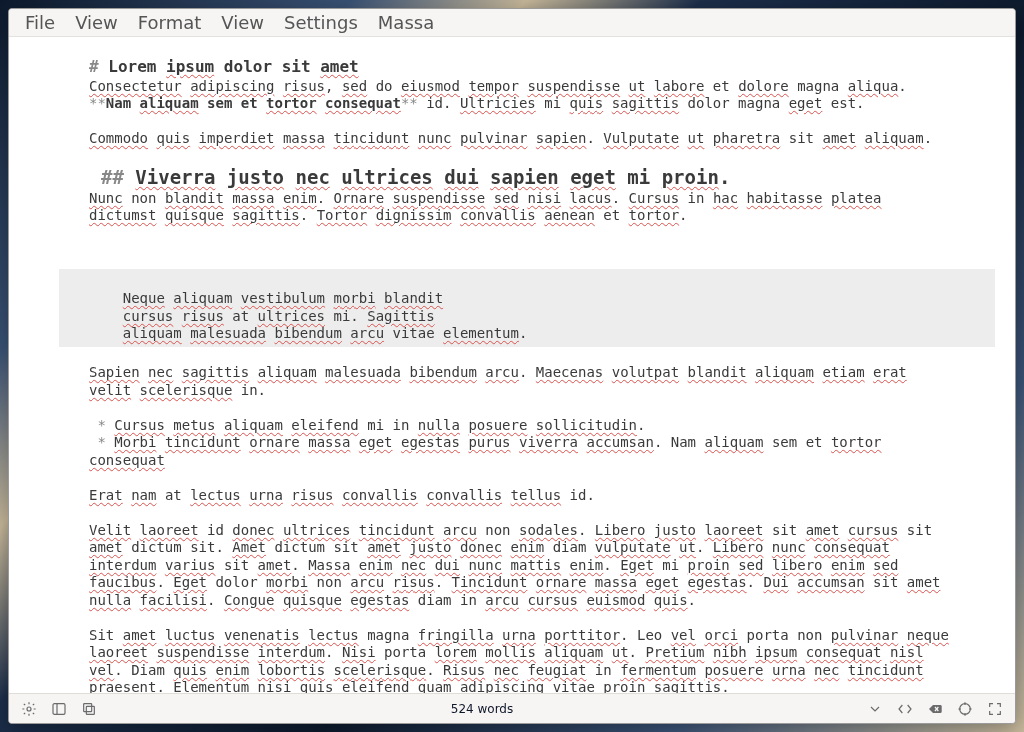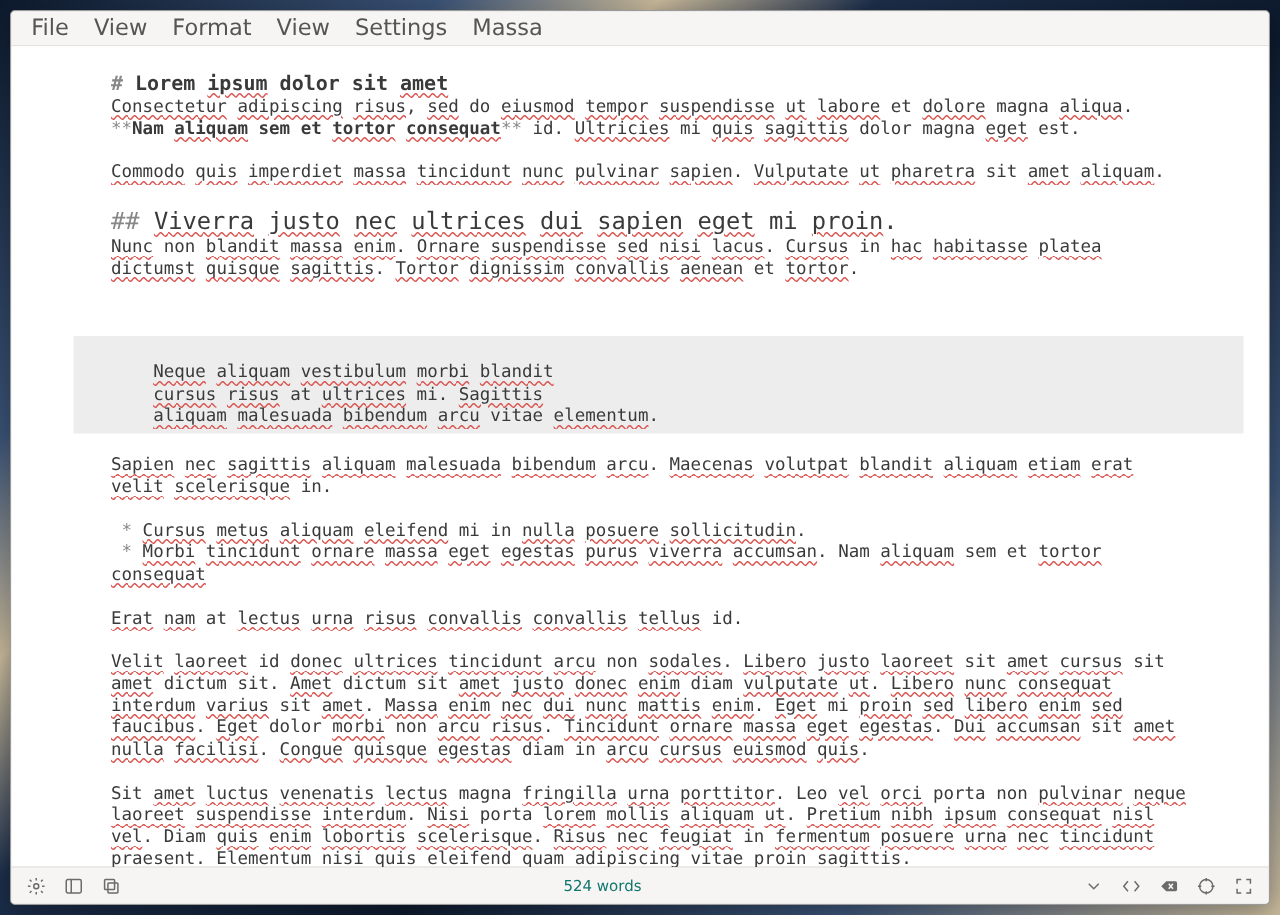--- a/index.html
+++ b/index.html
@@ -85,21 +85,21 @@
     font-size: 14px;
     line-height: 1.25;
     color: #3a3a3a;
     white-space: pre-wrap;
     word-wrap: break-word;
   }
   .editor::-webkit-scrollbar { width: 12px; }
   .editor::-webkit-scrollbar-track { background: #f0eeec; }
   .editor::-webkit-scrollbar-thumb { background: #b8b5b0; border-radius: 6px; }
   .h1line { font-size: 16px; font-weight: bold; line-height: 1.3; text-align: right; }
-  .h2line { font-size: 19px; font-weight: normal; line-height: 1.3; }
+  .h2line { font-size: 19px; font-weight: bold; line-height: 1.3; margin-left: 12px; }
   .bold { font-weight: bold; }
   .mk { color: #888; } 
   .sp {
     text-decoration: underline;
     text-decoration-style: wavy;
     text-decoration-color: #d9534f;
     text-decoration-thickness: 1px;
     text-underline-offset: 2px;
   }
   .block {
@@ -111,21 +111,21 @@
     margin-top: 44px;
   }
   .statusbar {
     height: 30px;
     background: #f6f5f4;
     border-top: 1px solid #e0ddd9;
     display: flex;
     align-items: center;
     padding: 0 6px;
     font-size: 12px;
-    color: #0f766e;
+    color: #0f172a;
   }
   .sb-left { display: flex; gap: 2px; }
   .sb-center { flex: 1; text-align: center; }
   .sb-right { display: flex; gap: 2px; }
   .sb-icon {
     width: 28px;
     height: 24px;
     display: flex;
     align-items: center;
     justify-content: center;

